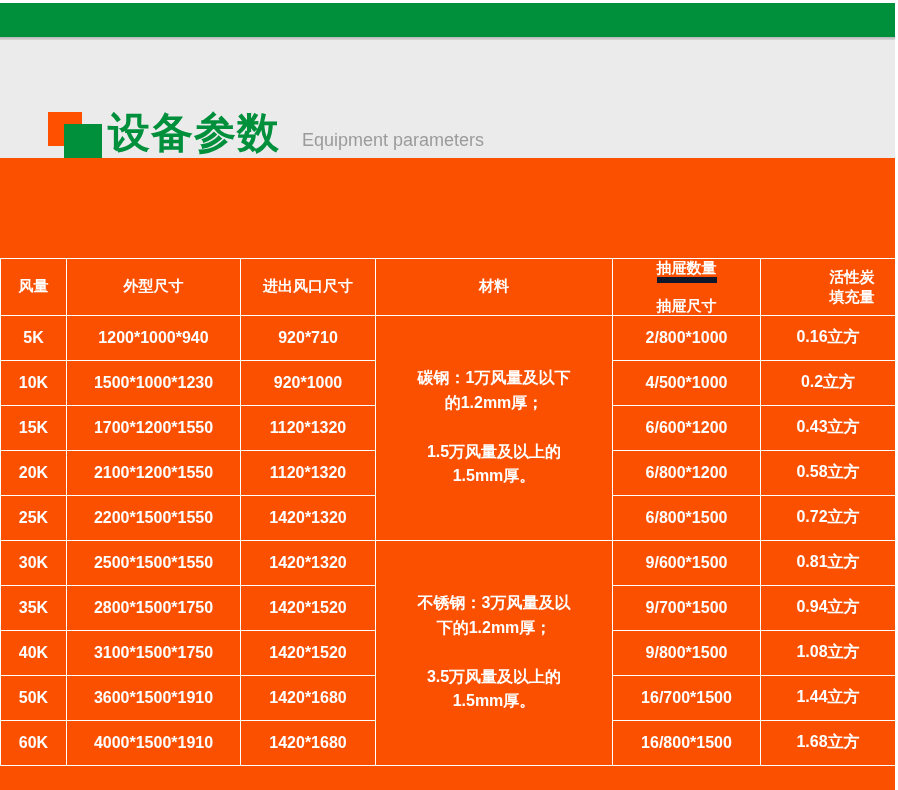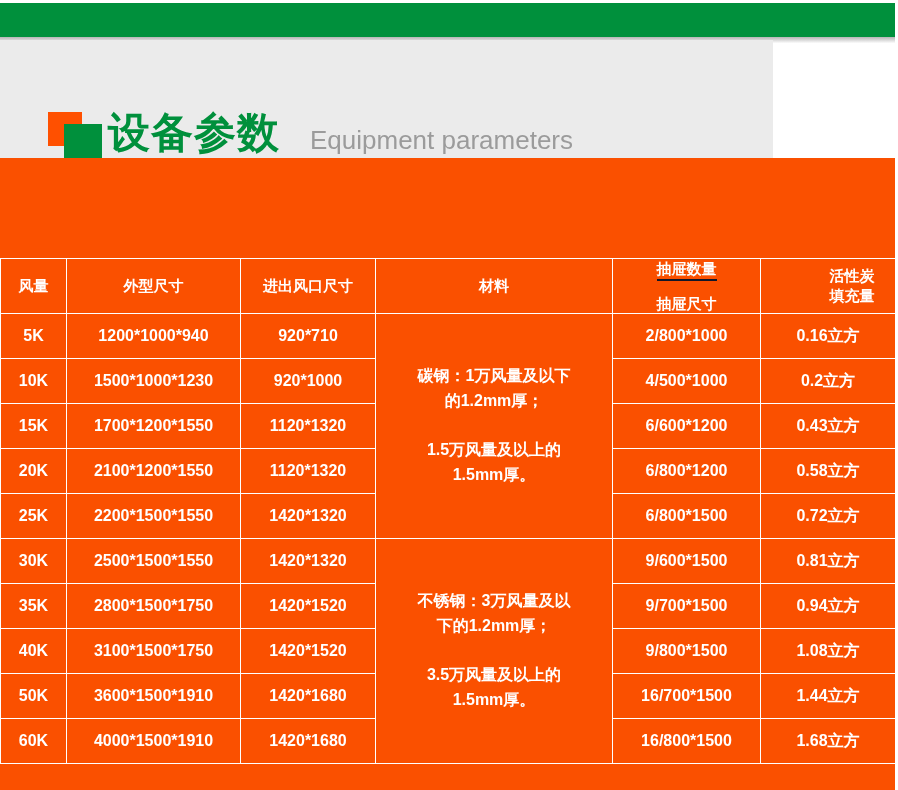--- a/index.html
+++ b/index.html
@@ -45,21 +45,21 @@
     width: 895px;
     height: 6px;
     background: linear-gradient(to bottom, rgba(120,120,120,0.55), rgba(190,190,190,0.05));
   }
 
   
   .headband {
     position: absolute;
     left: 0;
     top: 40px;
-    width: 773px;
+    width: 895px;
     height: 118px;
     background: #ebebeb;
     text-align: right;
   }
   .logo {
     position: absolute;
     left: 48px;
     top: 72px;
     width: 54px;
     height: 52px;
@@ -86,23 +86,23 @@
     top: 68px;
     font-size: 42px;
     font-weight: bold;
     color: #00903c;
     letter-spacing: 1px;
     line-height: 50px;
     white-space: nowrap;
   }
   .title-en {
     position: absolute;
-    left: 310px;
+    left: 302px;
     top: 84px;
-    font-size: 26px;
+    font-size: 18px;
     color: #9b9b9b;
     letter-spacing: 0px;
     line-height: 32px;
     white-space: nowrap;
   }
 
   
   .orange-body {
     position: absolute;
     left: 0;
@@ -157,21 +157,21 @@
     font-size: 16px;
   }
   td.col-flow { font-size: 16px; }
 
   .frac {
     display: inline-block;
     line-height: 1.15;
   }
   .frac .num {
     display: block;
-    border-bottom: 2px solid #0f172a;
+    border-bottom: 6px solid #0f172a;
     padding-bottom: 1px;
   }
   .frac .den {
     display: block;
     padding-top: 14px;
   }
   .stack {
     display: inline-block;
     line-height: 1.35;
   }

